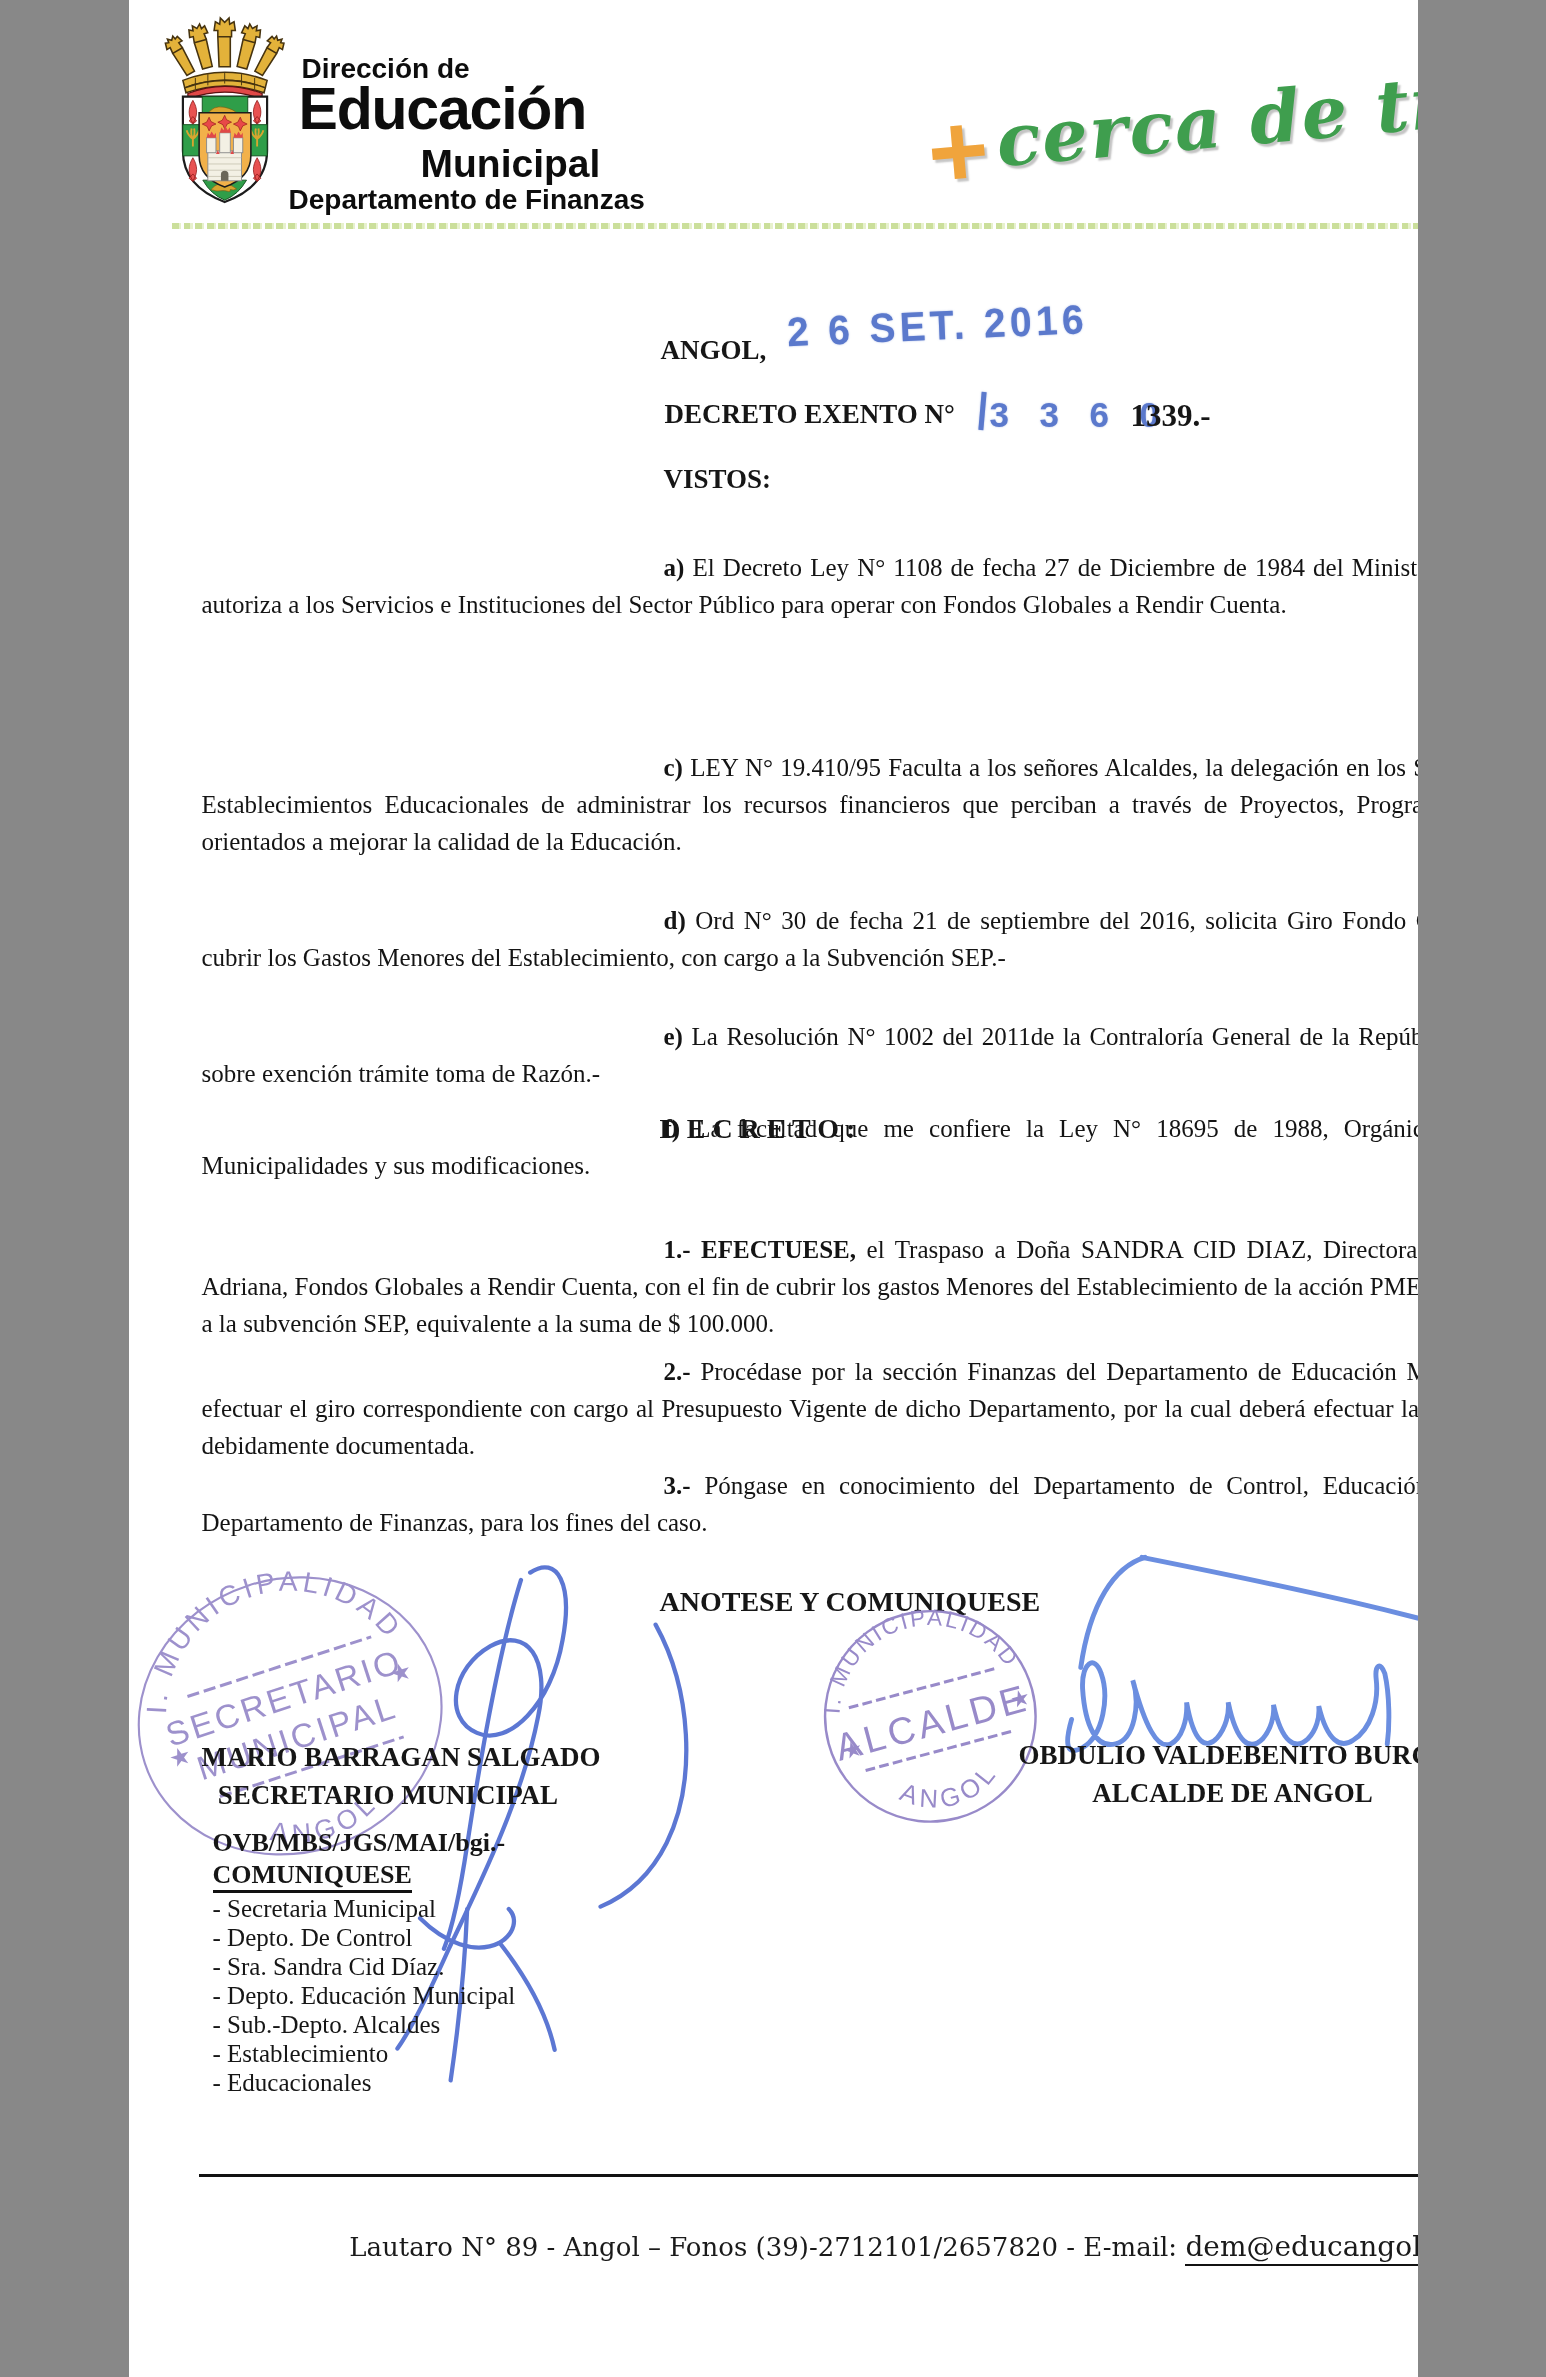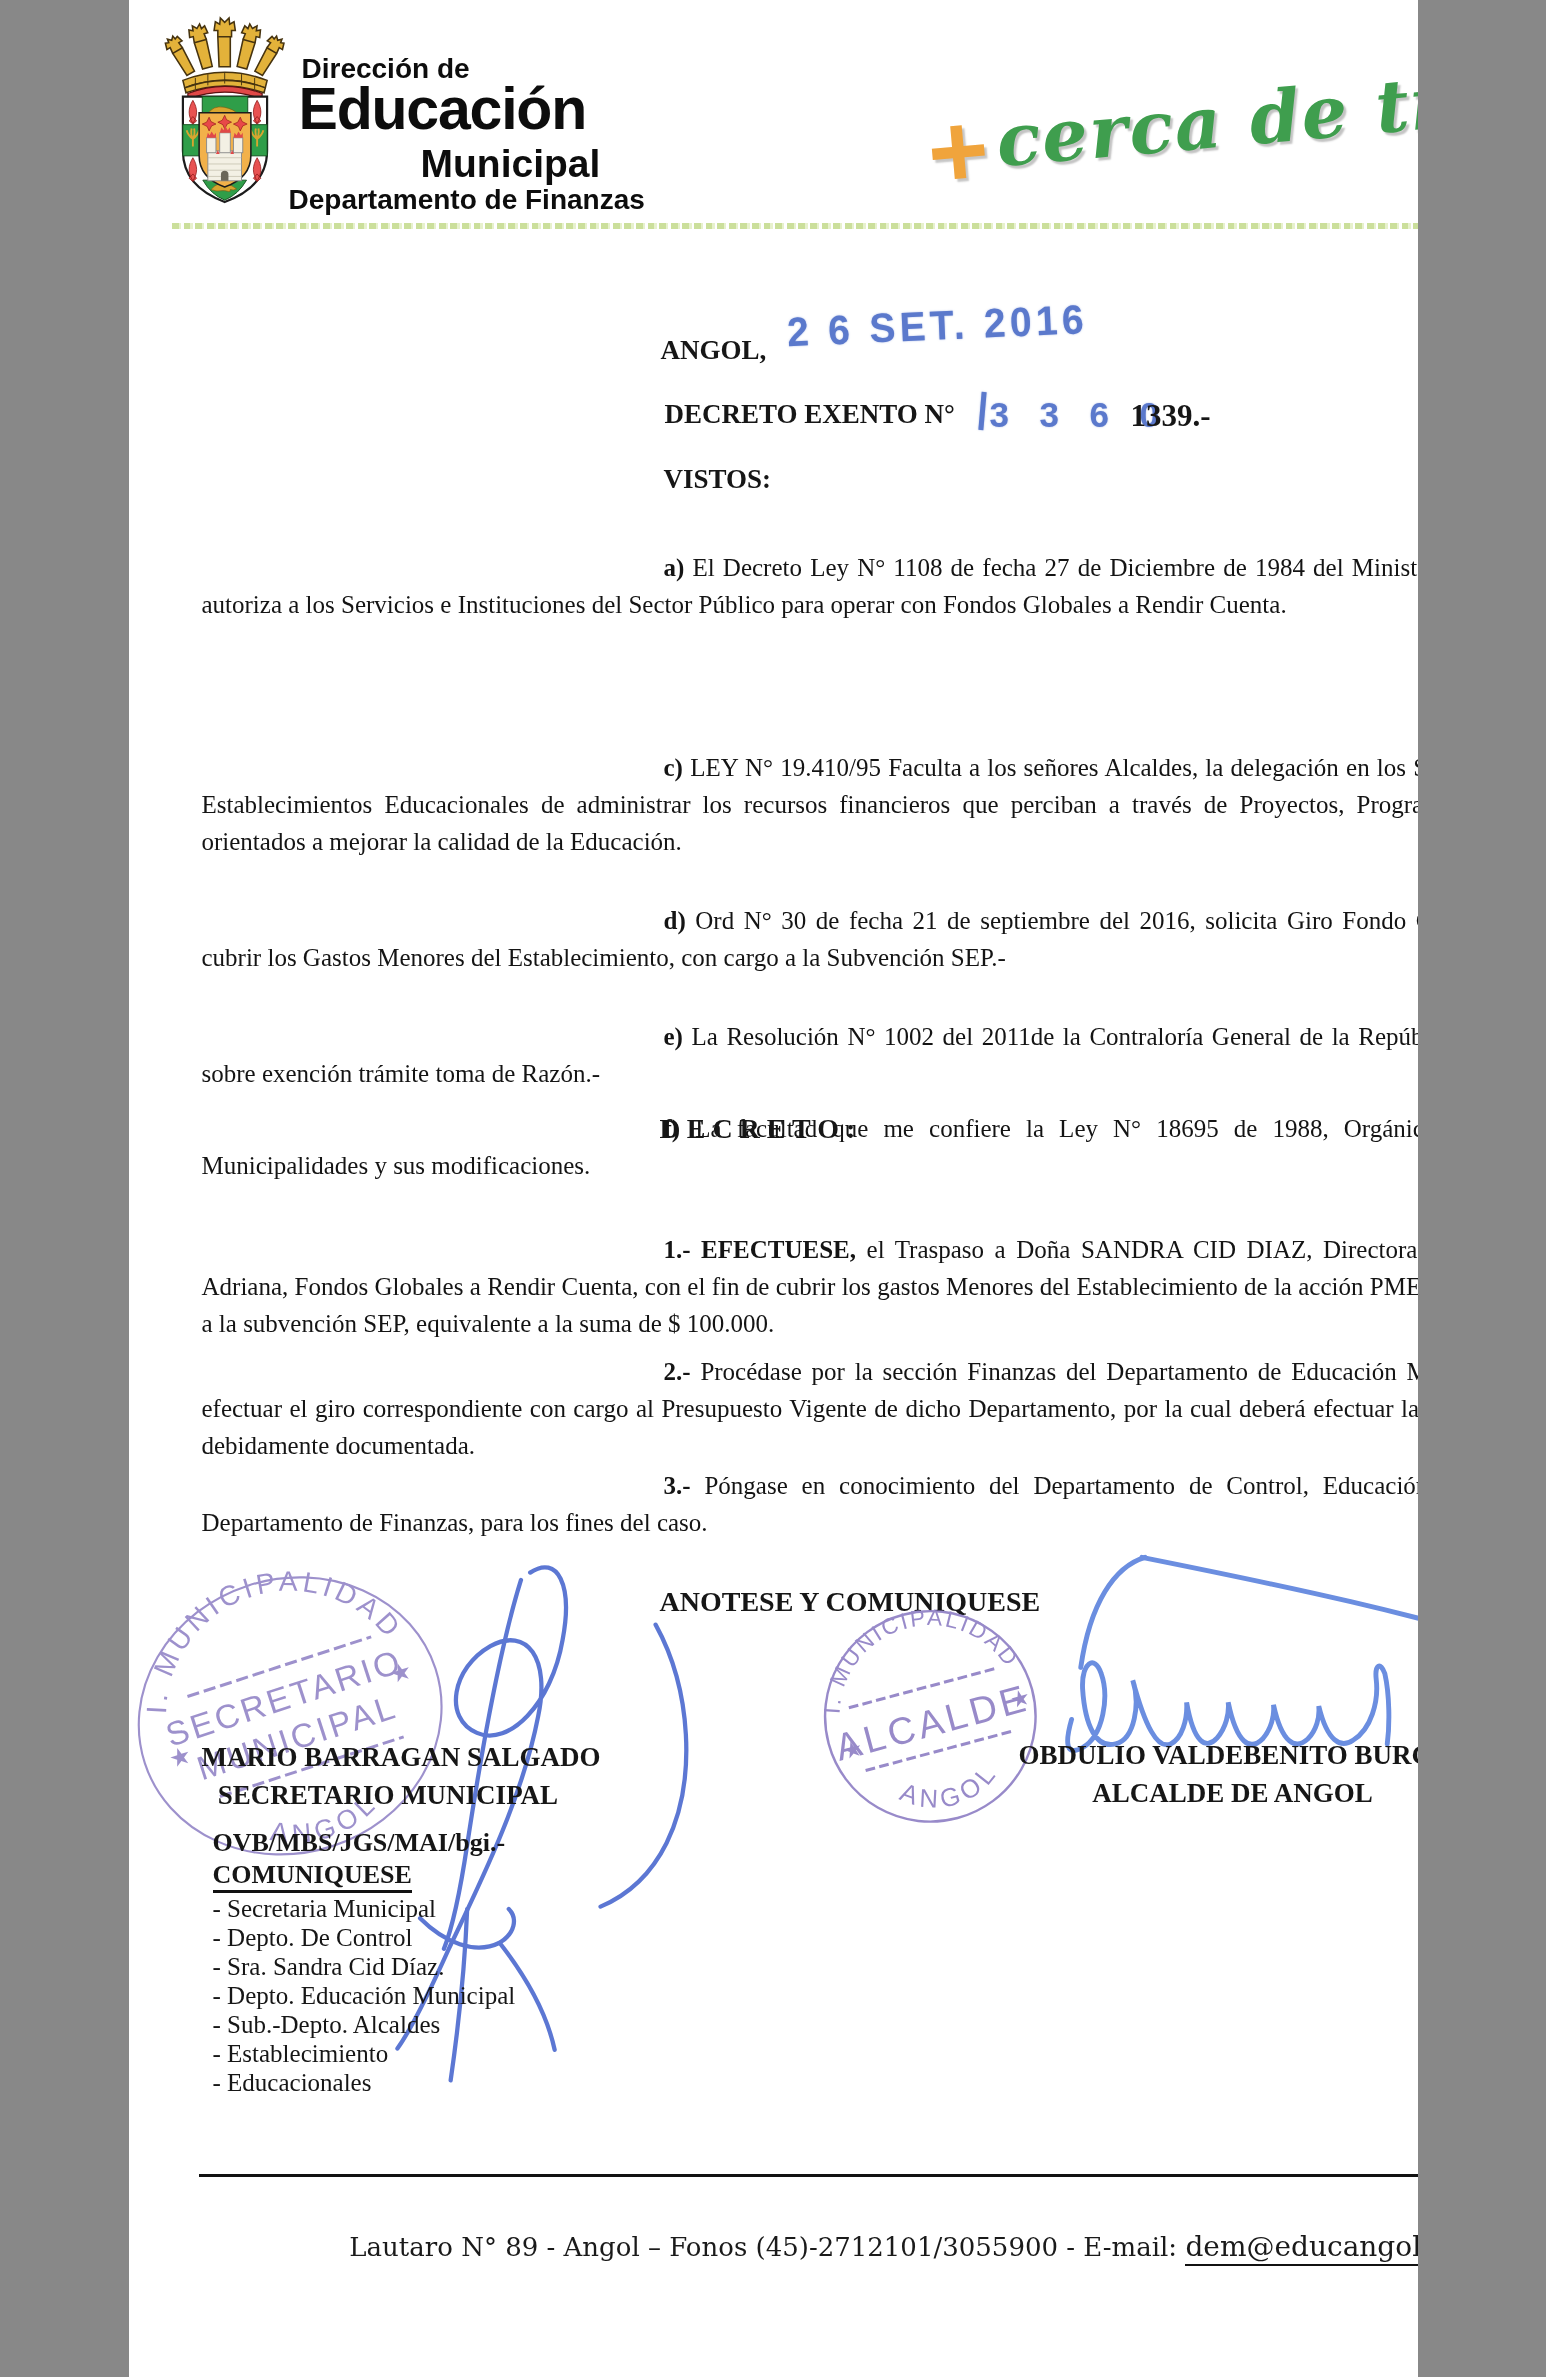--- a/index.html
+++ b/index.html
@@ -219,17 +219,17 @@
     <div>- Depto. De Control</div>
     <div>- Sra. Sandra Cid Díaz.</div>
     <div>- Depto. Educación Municipal</div>
     <div>- Sub.-Depto. Alcaldes</div>
     <div>- Establecimiento</div>
     <div>- Educacionales</div>
   </div>
 
   <div class="abs footer-rule"></div>
   <div class="abs footer-l2">
-    <span>Lautaro  N°  89 - Angol – Fonos (45)-2712101/3055900 - E-mail:  </span><span class="email">dem@educangol.cl</span>
+    <span>Lautaro  N°  89 - Angol – Fonos (39)-2712101/2657820 - E-mail:  </span><span class="email">dem@educangol.cl</span>
   </div>
 
 </div>
 
 
 </body></html>

